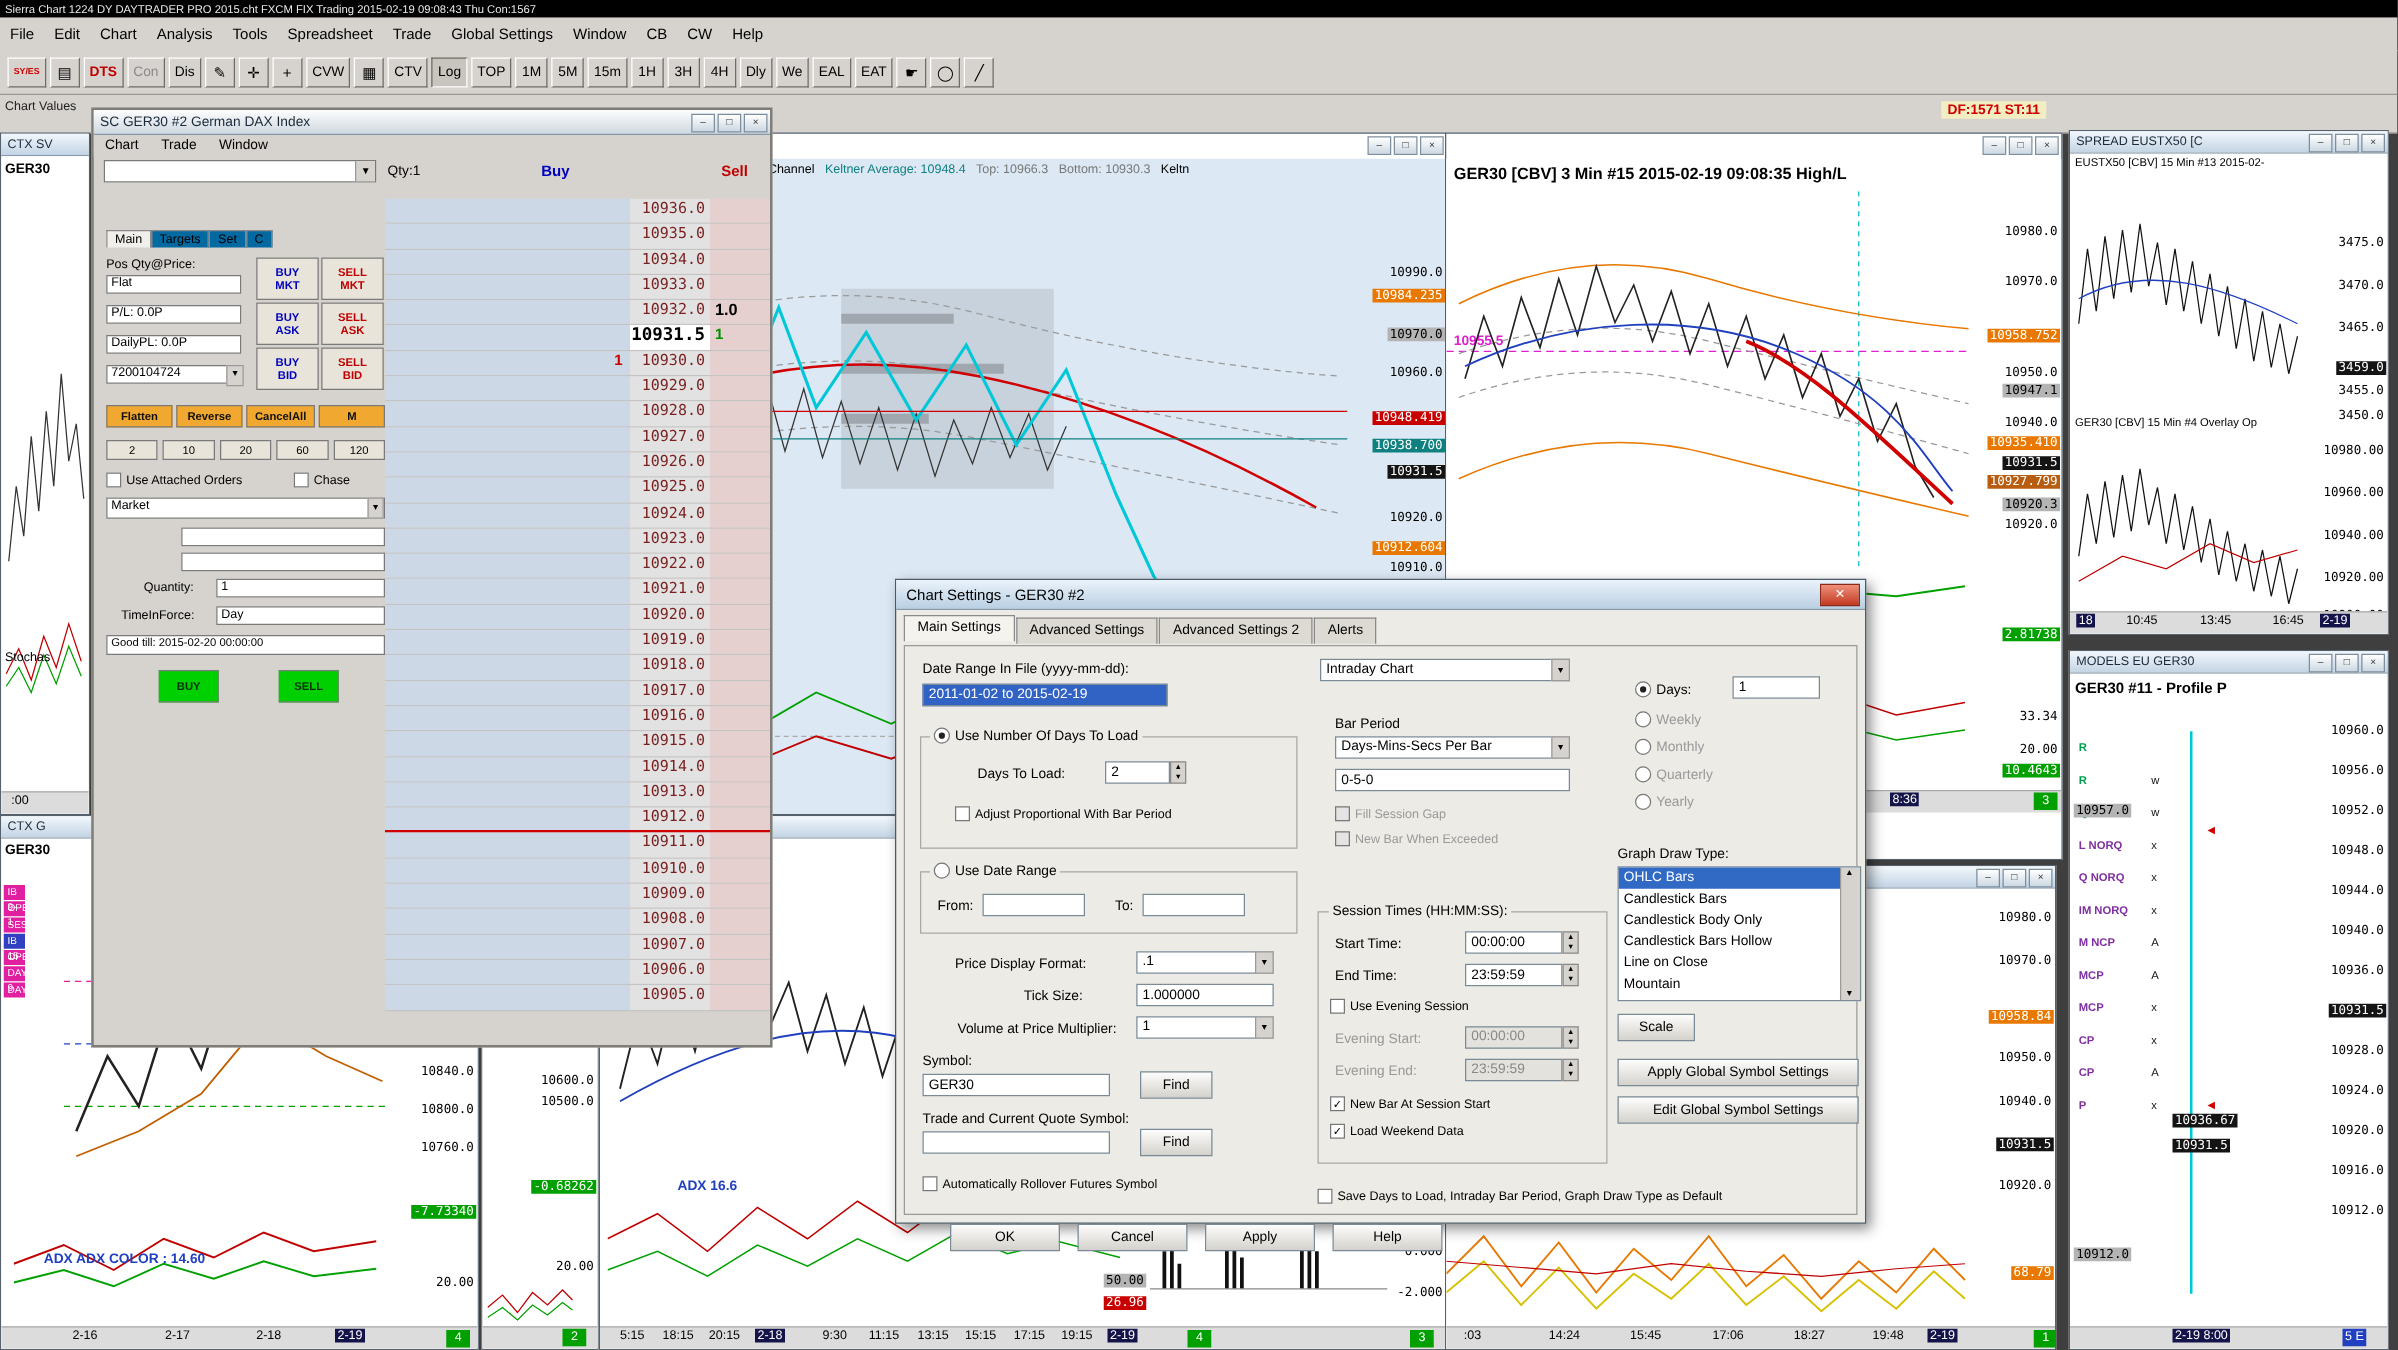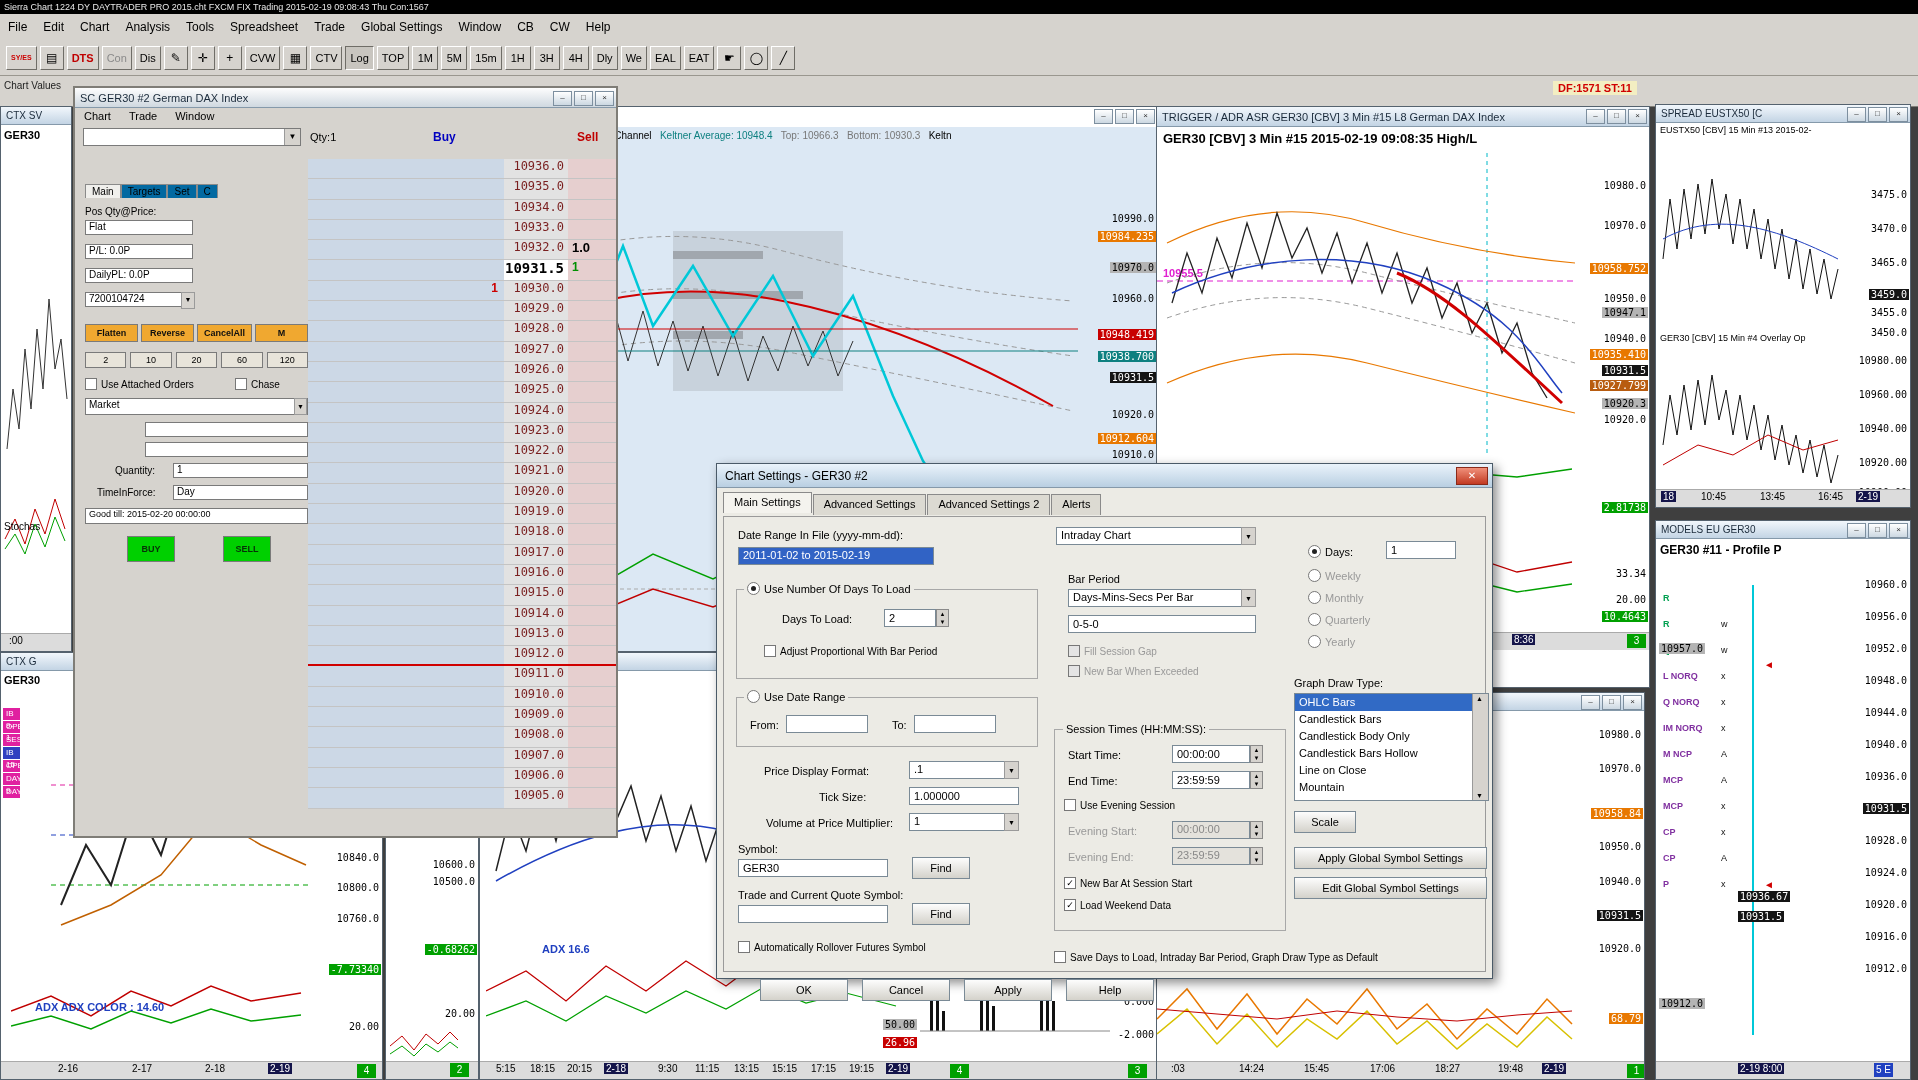--- a/index.html
+++ b/index.html
@@ -355,21 +355,20 @@
         <span class="tv" style="left: 329px;">17:15</span>
         <span class="tv" style="left: 367px;">19:15</span>
         <span class="tv hl" style="left: 406px;">2-19</span>
     </div>
     <span class="cbadge" style="left:470px;bottom:1px">4</span>
     <span class="cbadge" style="left:648px;bottom:1px">3</span>
   </div>
 </div>
 
 <div class="win" id="win-trigger" style="left:1156px;top:106px;width:494px;height:582px">
-  <div class="wtitle" style="height:20px;line-height:20px;font-size:11px">TRIGGER / ADR ASR  GER30 [CBV]  3 Min  #15  L8  German DAX Index</div>
   <div class="wbtns">
     <div class="wb">–</div>
     <div class="wb">□</div>
     <div class="wb">×</div>
   </div>
   <div class="wcontent" style="top:20px">
     <div class="infoline" style="left:6px;top:4px;font-size:13px;font-weight:bold">GER30 [CBV]   3 Min   #15  2015-02-19  09:08:35  High/L</div>
     <div class="abs" style="left:6px;top:140px;color:#e020d0;font-size:11px;font-weight:bold">10955.5</div>
     <svg class="abs" style="left:0;top:26px" width="418" height="300">
       <line x1="0" y1="128" x2="418" y2="128" stroke="#e020d0" stroke-dasharray="6 4"></line>
@@ -818,20 +817,28 @@
     <div>
       <span class="dtab active">Main</span><span class="dtab">Targets</span><span class="dtab">Set</span><span class="dtab">C</span>
     </div>
     <div class="abs" style="left:0;top:22px;font-size:10px">Pos Qty@Price:</div>
     <div class="dfld" style="left:0;top:36px;width:108px">Flat</div>
     <div class="dfld" style="left:0;top:60px;width:108px">P/L: 0.0P</div>
     <div class="dfld" style="left:0;top:84px;width:108px">DailyPL: 0.0P</div>
     <div class="dfld" style="left:0;top:108px;width:108px">7200104724</div>
     <span class="abs" style="left:96px;top:108px;width:12px;height:15px;background:#d6d3ce;border:1px solid #9a9a9a;font-size:7px;text-align:center;line-height:14px">▼</span>
 
+    <div class="abs" style="left:120px;top:22px;width:103px;height:112px;display:grid;grid-template-columns:50px 50px;grid-auto-rows:34px;gap:2px">
+      <button class="obtn buy" style="position:static">BUY MKT</button>
+        <button class="obtn sell" style="position:static">SELL MKT</button>
+        <button class="obtn buy" style="position:static">BUY ASK</button>
+        <button class="obtn sell" style="position:static">SELL ASK</button>
+        <button class="obtn buy" style="position:static">BUY BID</button>
+        <button class="obtn sell" style="position:static">SELL BID</button>
+    </div>
 
     <div class="abs" style="left:0;top:140px;width:223px;display:flex;gap:3px">
       <button class="obtn amber" style="position:static;height:18px;flex:1">Flatten</button>
         <button class="obtn amber" style="position:static;height:18px;flex:1">Reverse</button>
         <button class="obtn amber" style="position:static;height:18px;flex:1">CancelAll</button>
         <button class="obtn amber" style="position:static;height:18px;flex:1">M</button>
     </div>
 
     <div class="abs" style="left:0;top:168px;width:223px;display:flex;gap:4px">
       <button class="obtn" style="position:static;height:16px;flex:1;font-weight:normal">2</button>

